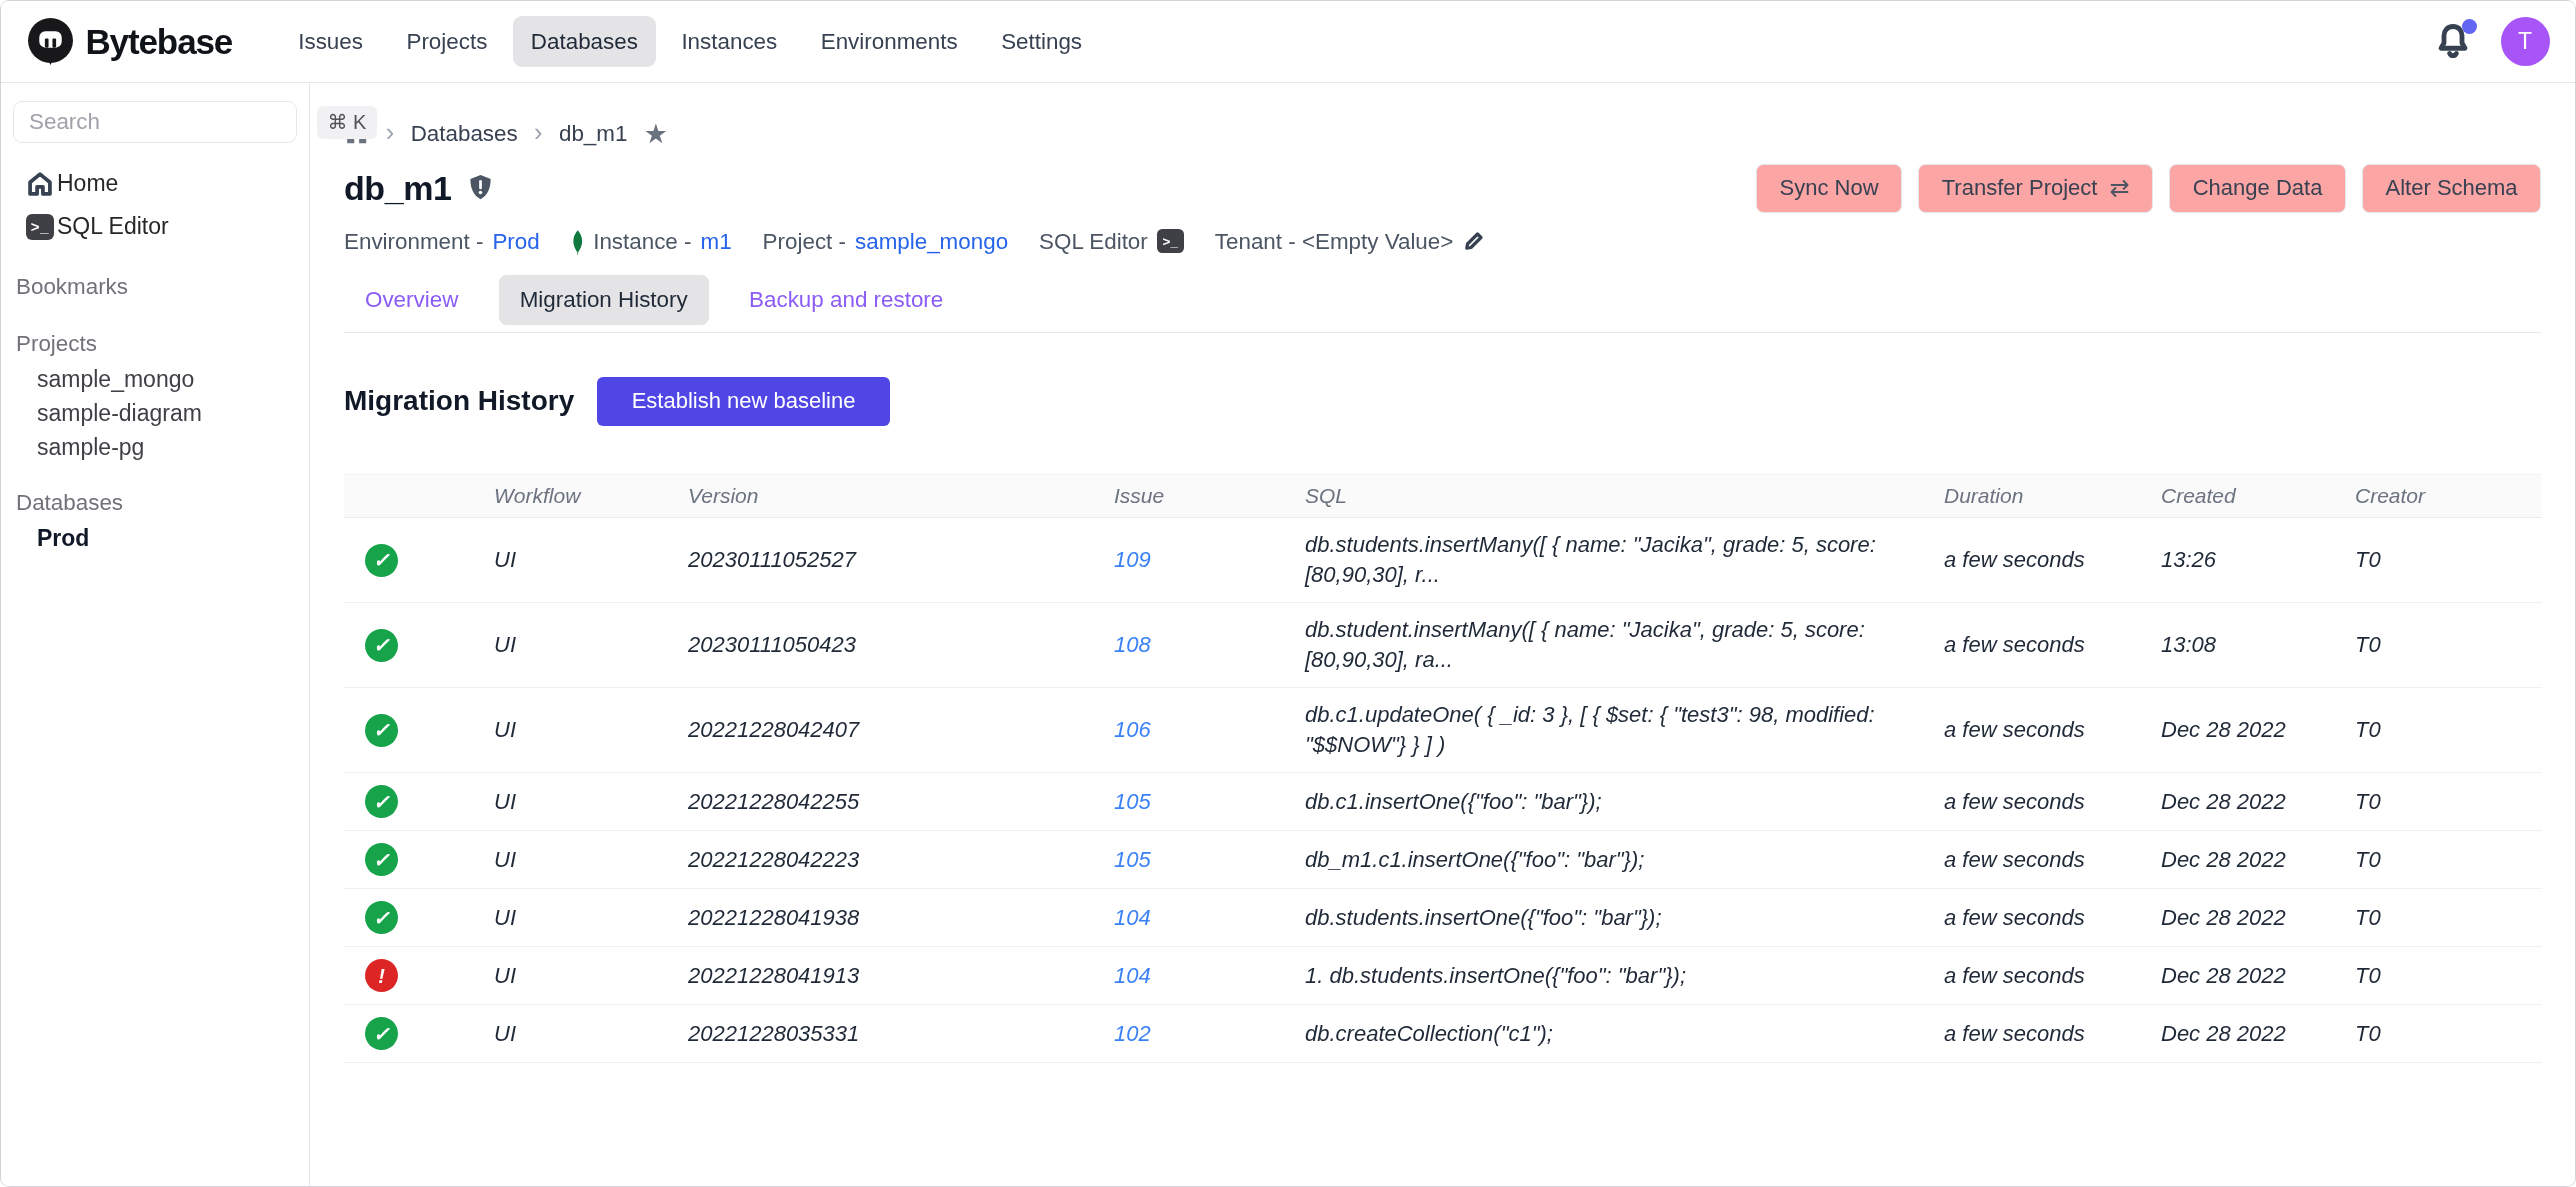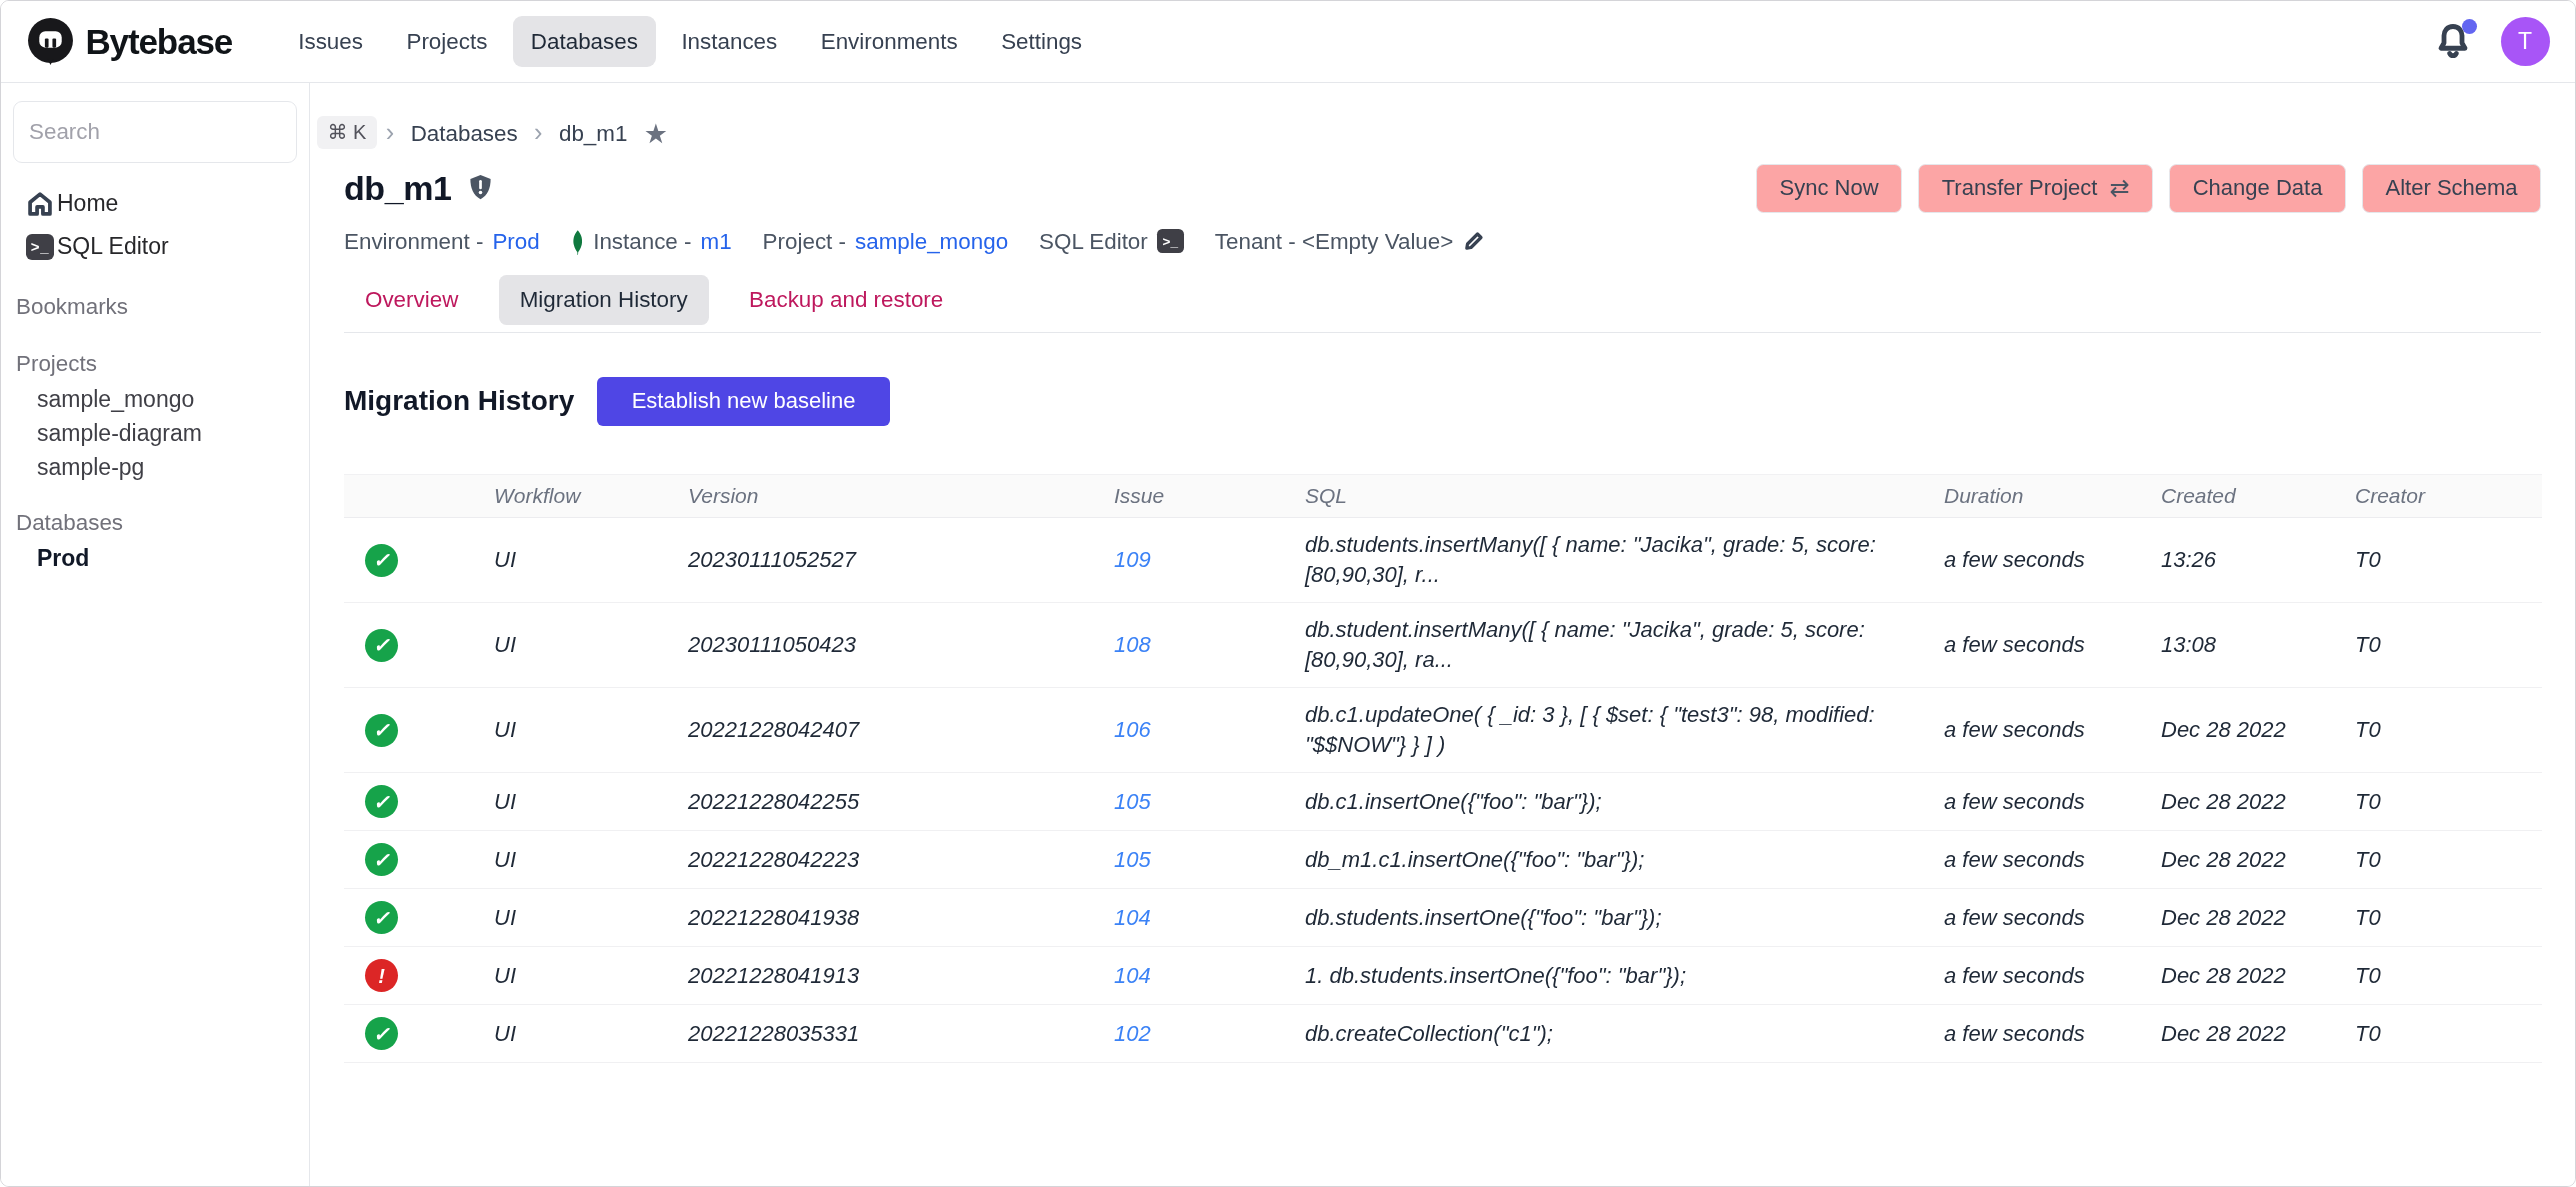--- a/index.html
+++ b/index.html
@@ -55,21 +55,21 @@
 
   
   .sidebar {
     width: 309px; flex: 0 0 309px;
     border-right: 1.5px solid #e5e7eb;
     padding-top: 18px;
     background: #fff;
   }
   .search-box {
     margin: 0 12px 19.4px 12px;
-    height: 62px;
+    height: 42px;
     border: 1.5px solid #e5e7eb; border-radius: 9px;
     display: flex; align-items: center;
     padding: 0 7.5px 0 15px;
     position: relative;
   }
   .search-input {
     border: none; outline: none; flex: 1;
     font-family: "Liberation Sans", sans-serif;
     font-size: 22.4px; color: #374151; background: transparent;
   }
@@ -139,21 +139,21 @@
     display: flex; align-items: center; justify-content: center;
   }
 
   .tabs-row {
     margin-top: 16.4px;
     display: flex; align-items: center; gap: 19.4px;
     border-bottom: 1.5px solid #e5e7eb;
     padding-bottom: 7.5px;
   }
   .tab {
-    font-size: 22.4px; color: #be185d;
+    font-size: 22.4px; color: #8b5cf6;
     padding: 12px 21px; border-radius: 7.5px; cursor: pointer; white-space: nowrap;
   }
   .tab.active { background: #e4e4e7; color: #1f2937; }
 
   .section-head { margin-top: 42px; height: 52px; display: flex; align-items: center; gap: 22.4px; }
   .section-title { font-size: 28px; font-weight: 700; color: #111827; }
   .btn-primary {
     height: 49px; padding: 0 35px;
     background: #4f46e5; color: #fff;
     border: none; border-radius: 6px;

